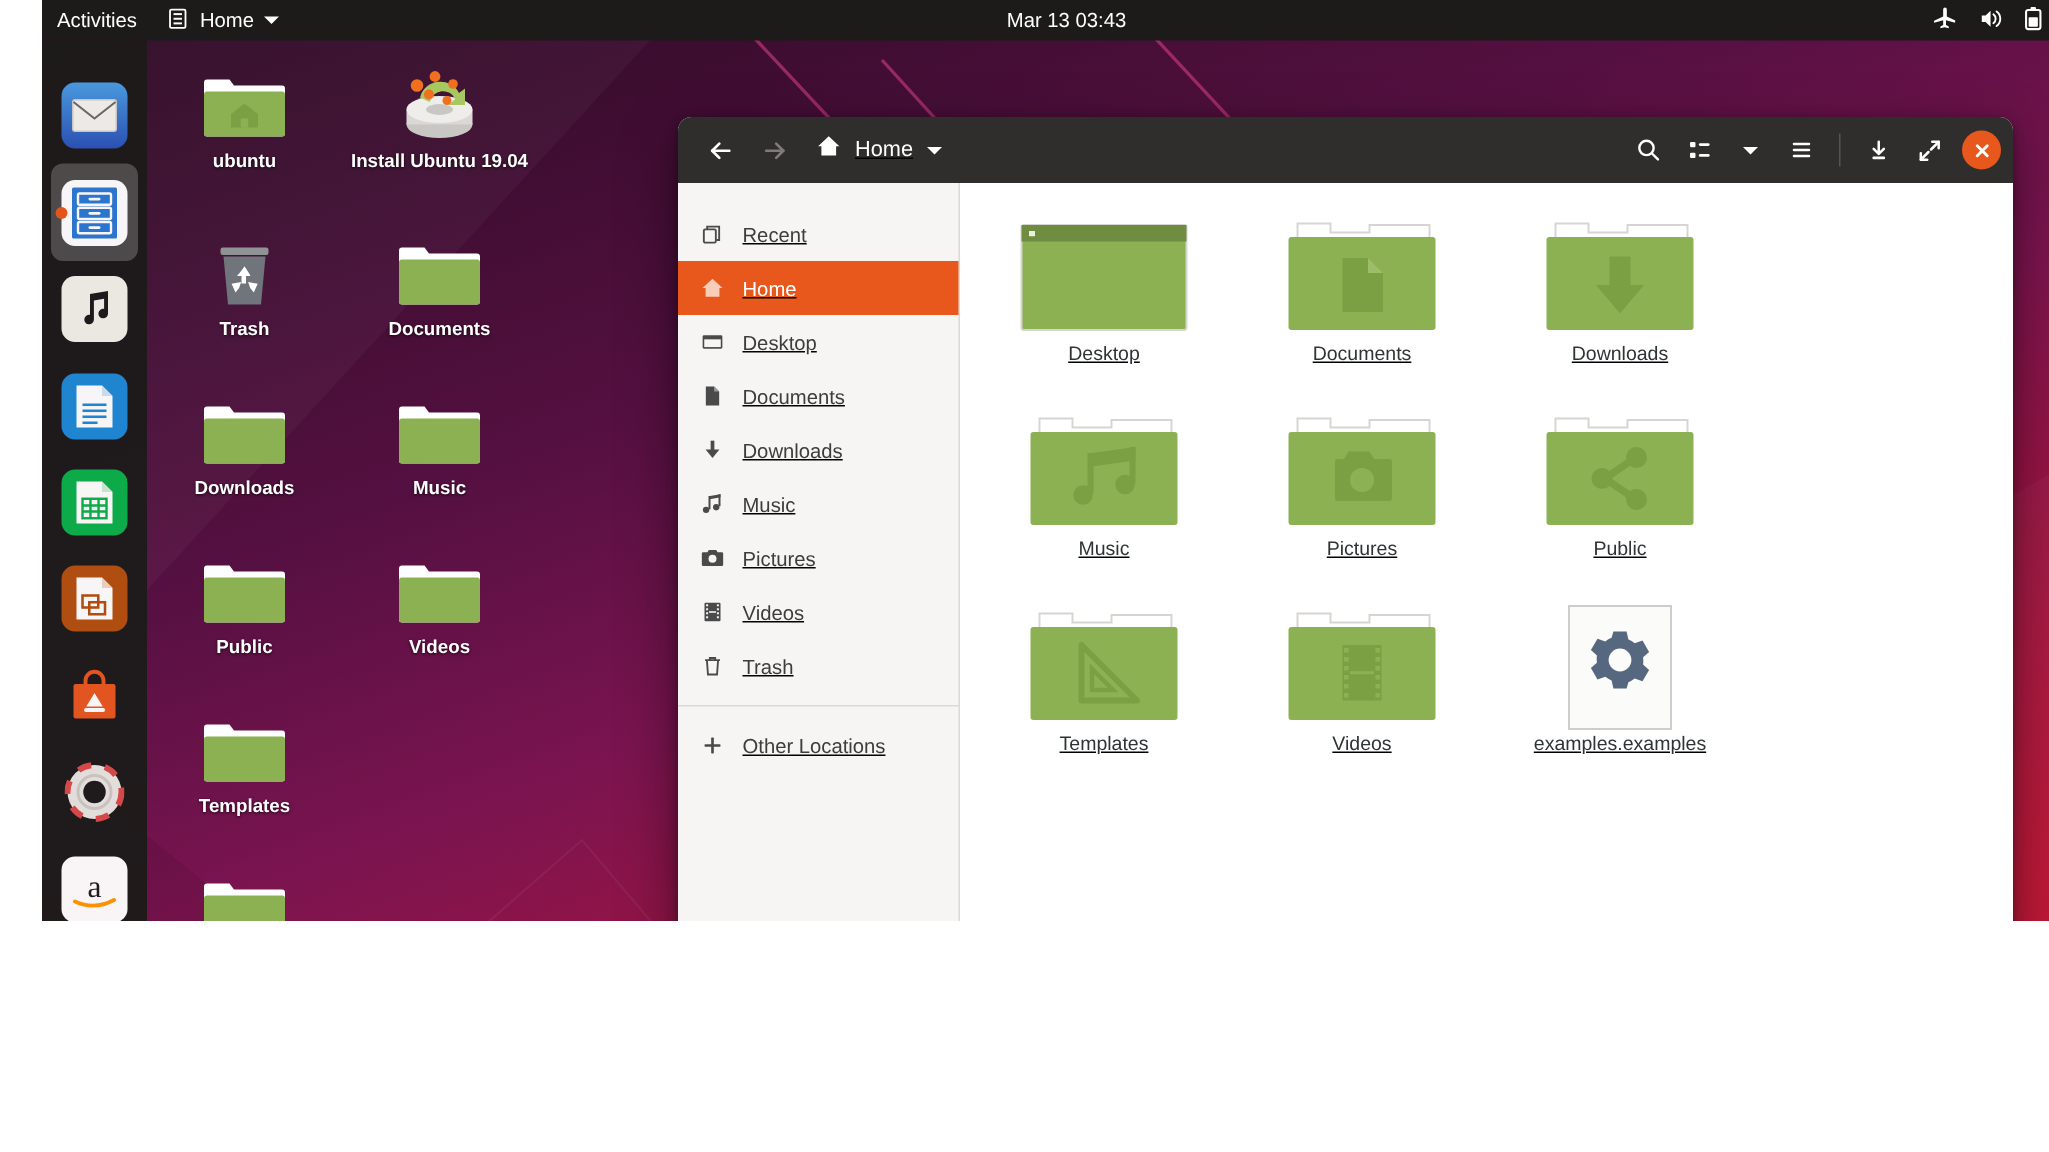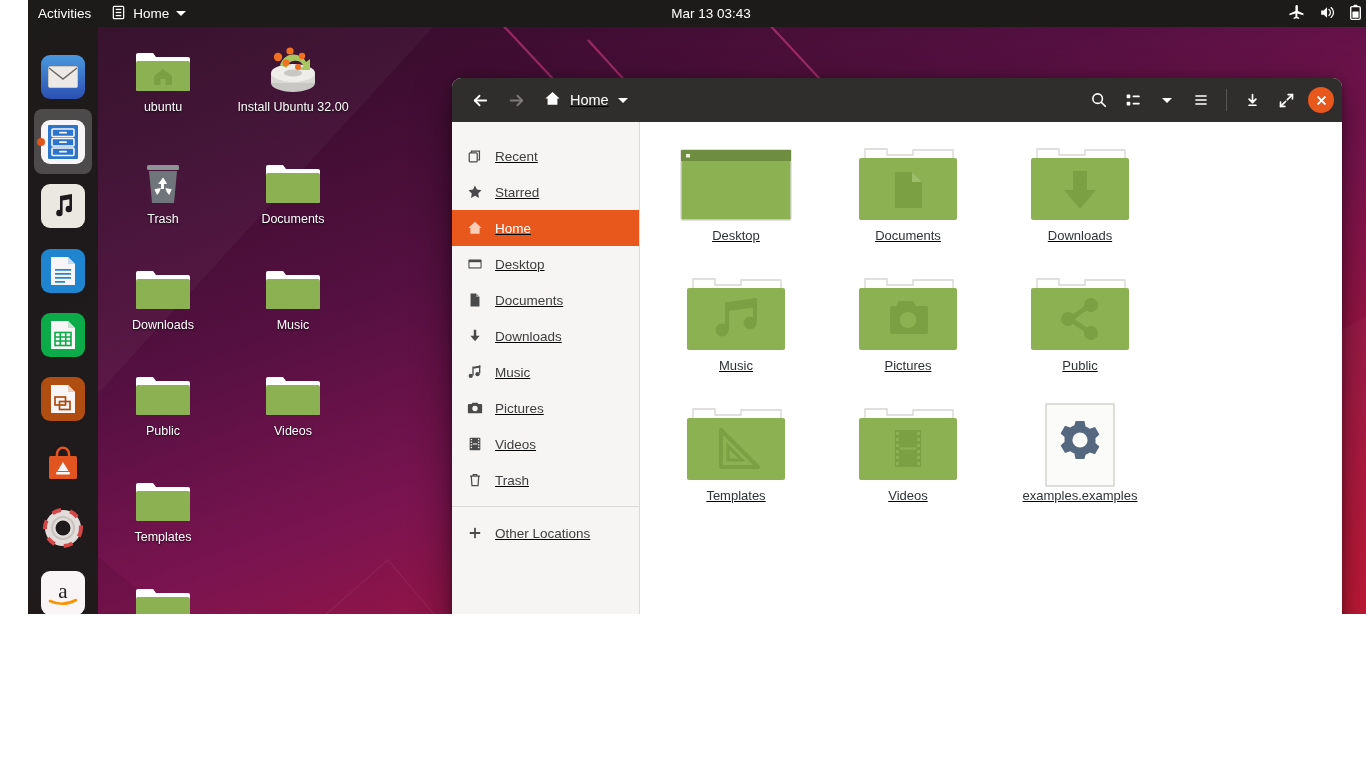--- a/index.html
+++ b/index.html
@@ -60,21 +60,21 @@
   }
   .dock-item.focused { background: rgba(255,255,255,0.22); border-radius: 8px; width: 58px; margin: 0 6px; }
   .dock-icon { width: 44px; height: 44px; border-radius: 9px; display: flex; align-items: center; justify-content: center; }
   #apps-grid { margin-top: auto; margin-bottom: 14px; }
   .grid-dots { display: grid; grid-template-columns: repeat(3, 7px); grid-gap: 6px; }
   .grid-dots i { width: 7px; height: 7px; background: #fff; border-radius: 50%; display: block; }
 
   
   #desk-icons { position: absolute; left: 70px; top: 27px; width: 360px; z-index: 10; }
   .desk-icon {
-    position: absolute; width: 120px; text-align: center; cursor: pointer;
+    position: absolute; width: 120px; text-align: center; cursor: pointer; font-weight: bold;
   }
   .desk-icon .glyph { height: 58px; display: flex; align-items: flex-end; justify-content: center; }
   .desk-icon .label {
     color: #fff; font-size: 12.5px; margin-top: 5px; line-height: 15px;
     text-shadow: 0 1px 2px rgba(0,0,0,0.75);
   }
 
   
   #nautilus {
     position: absolute; left: 424px; top: 78px;
@@ -346,21 +346,21 @@
           <ellipse cx="29" cy="30" rx="22" ry="9" fill="#efedea"></ellipse>
           <ellipse cx="29" cy="30" rx="9" ry="3.6" fill="#c9c7c4"></ellipse>
           <path d="M16 22 a14 14 0 0 1 26 -3 l4 -3 v11 h-11 l4.5 -4 a9 9 0 0 0 -17 2 z" fill="#a8c760"></path>
           <circle cx="14" cy="14" r="4.2" fill="#f07020"></circle>
           <circle cx="26" cy="8" r="3.6" fill="#f07020"></circle>
           <circle cx="38" cy="13" r="3.2" fill="#f07020"></circle>
           <circle cx="22" cy="20" r="3.4" fill="#f07020"></circle>
           <circle cx="34" cy="24" r="3" fill="#f07020"></circle>
         </svg>
       </div>
-      <div class="label">Install Ubuntu 32.00</div>
+      <div class="label">Install Ubuntu 19.04</div>
     </div>
 
     <div class="desk-icon" style="left:5px; top:122px;">
       <div class="glyph">
         <svg width="46" height="48" viewBox="0 0 46 48">
           <rect x="7" y="6" width="32" height="5" rx="1.5" fill="#8f9396"></rect>
           <path d="M9 12 h28 l-3 32 h-22 z" fill="#6f757a"></path>
           <path d="M23 19 l4 6 h-3 v5 h-3 v-5 h-3 z" fill="#ffffff" transform="rotate(0 23 25)"></path>
           <path d="M23 18.5 l3.6 5.6 h-7.2 z" fill="#ffffff"></path>
           <path d="M17 36 l-2.6 -5.8 6.4 -1.2 -1.4 4 z" fill="#ffffff"></path>
@@ -523,28 +523,20 @@
         <div class="side-item">
           <span class="side-icon">
             <svg width="16" height="16" viewBox="0 0 18 18" fill="none" stroke="#4a4a4a" stroke-width="1.4">
               <rect x="2.5" y="5.5" width="9" height="10" rx="1"></rect>
               <path d="M5 5.5V3.5h9v10h-2"></path>
             </svg>
           </span>
           <span>Recent</span>
         </div>
 
-        <div class="side-item">
-          <span class="side-icon">
-            <svg width="16" height="16" viewBox="0 0 18 18" fill="#4a4a4a">
-              <path d="M9 1.6 L11.2 6.3 L16.3 7 L12.6 10.6 L13.5 15.7 L9 13.2 L4.5 15.7 L5.4 10.6 L1.7 7 L6.8 6.3 Z"></path>
-            </svg>
-          </span>
-          <span>Starred</span>
-        </div>
 
         <div class="side-item selected">
           <span class="side-icon">
             <svg width="16" height="16" viewBox="0 0 18 18" fill="#f9cdb8">
               <path d="M9 2 L16.5 9 H14.2 V15.5 H3.8 V9 H1.5 Z"></path>
             </svg>
           </span>
           <span>Home</span>
         </div>
 

